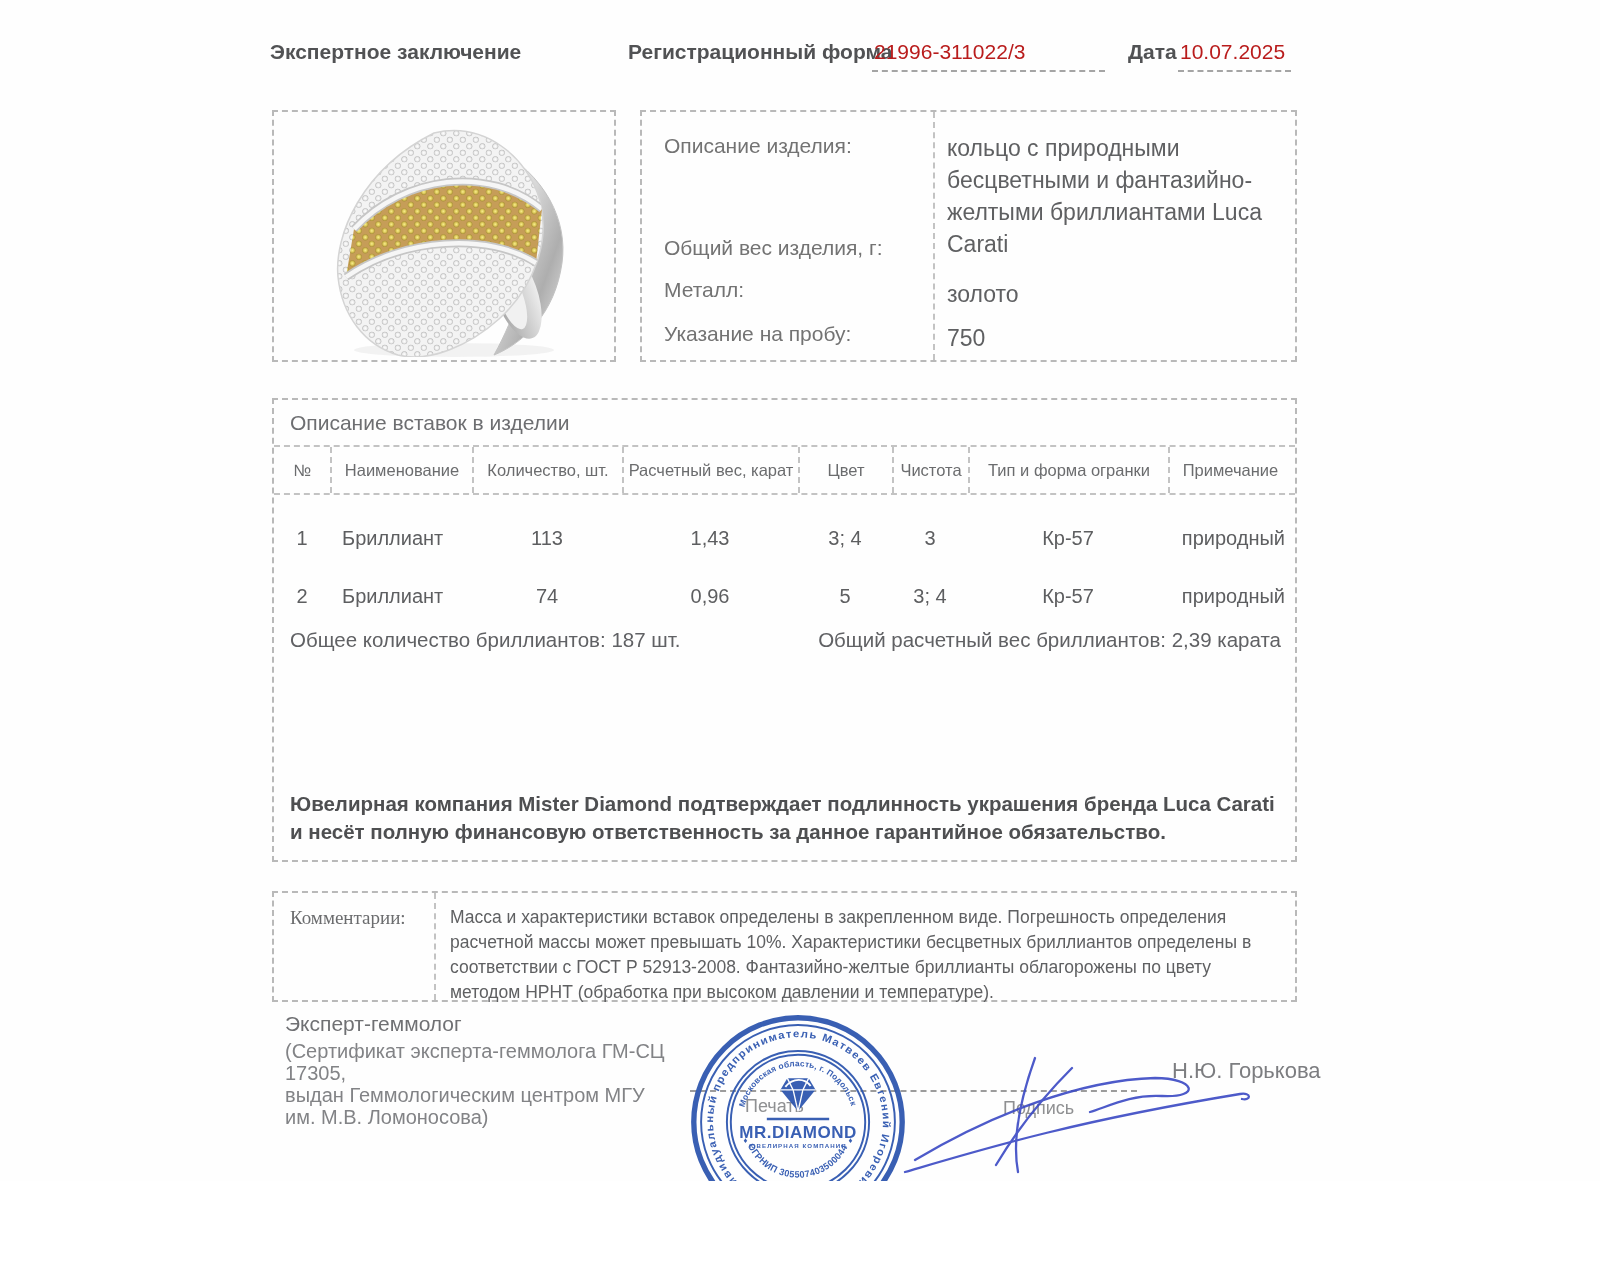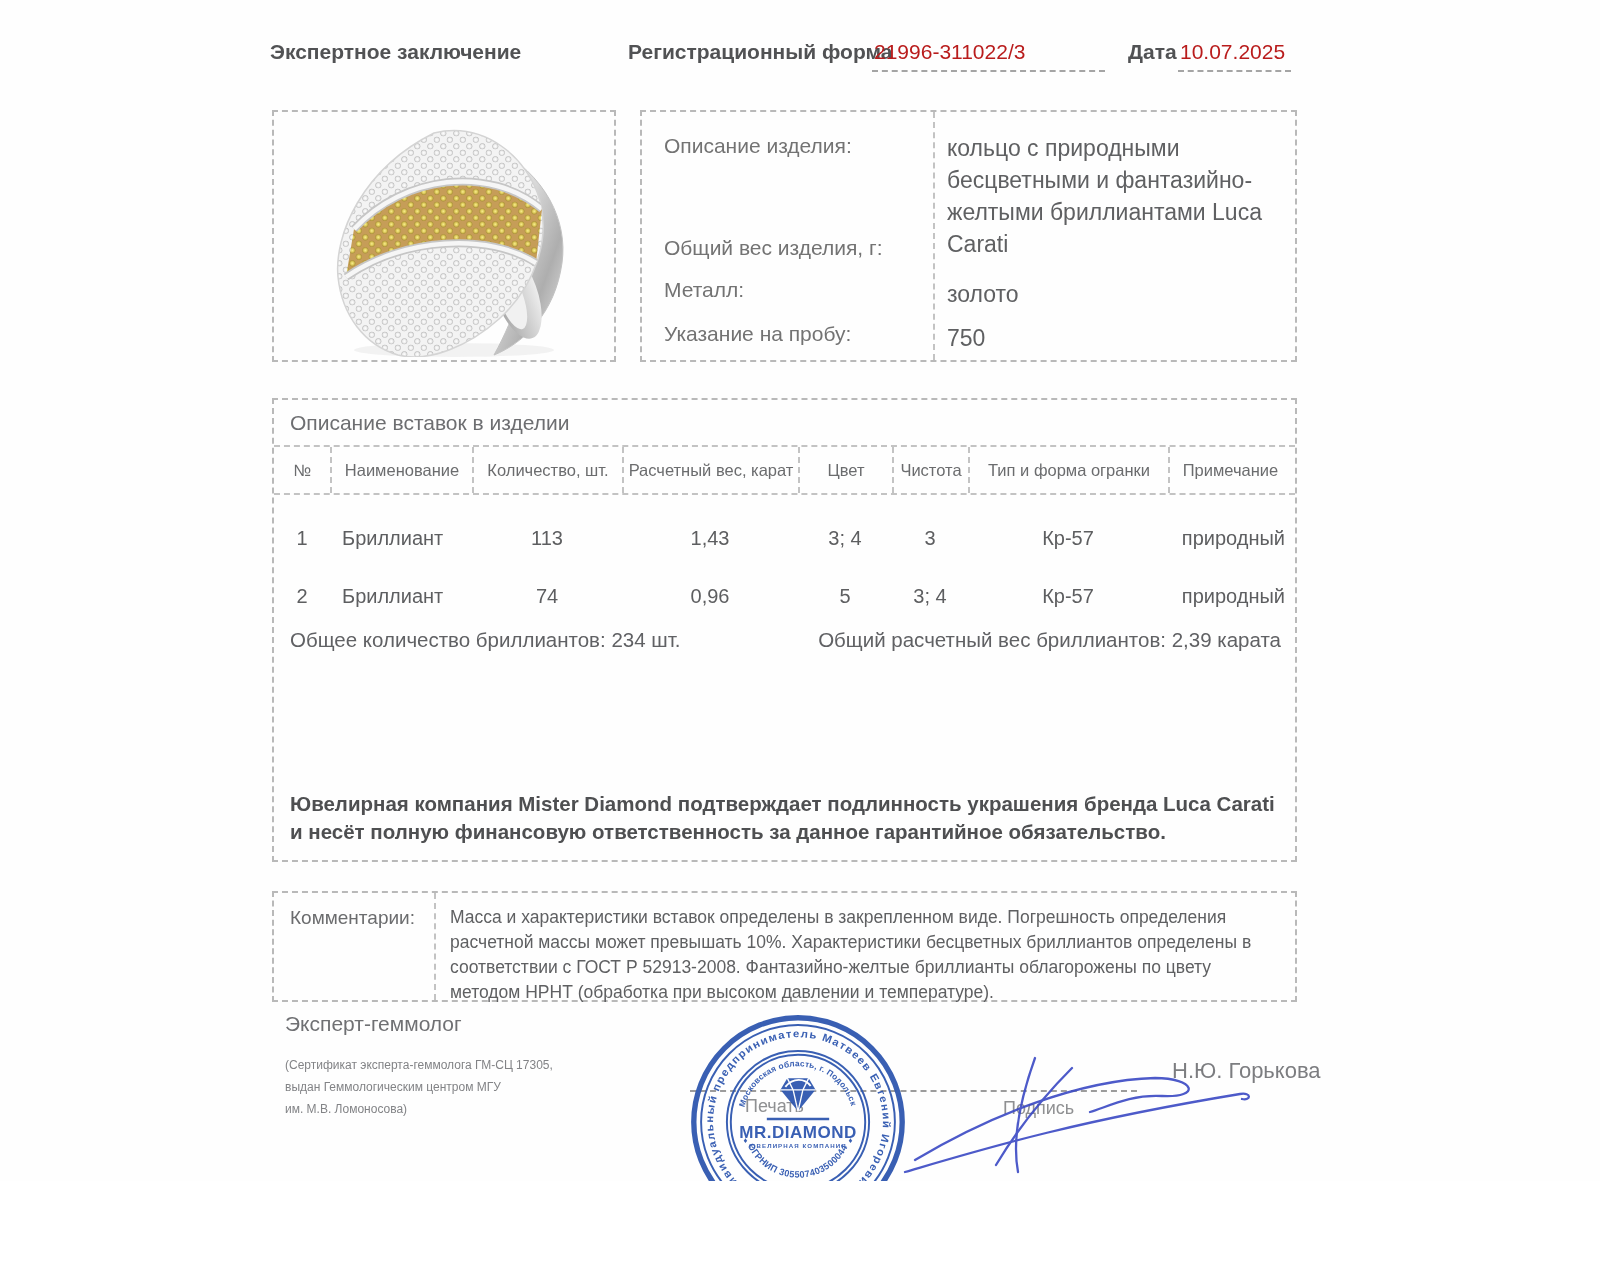--- a/index.html
+++ b/index.html
@@ -24,26 +24,26 @@
   .trow{display:flex;height:58px;align-items:center;font-size:20px;color:#5d5e60;}
   .trow .cell{box-sizing:border-box;text-align:center;}
   .c0{width:56px;} .c1{width:142px;text-align:left !important;padding-left:12px;}
   .c2{width:150px;} .c3{width:176px;} .c4{width:94px;} .c5{width:76px;}
   .c6{width:200px;} .c7{width:123px;text-align:right !important;padding-right:6px;}
   .totals{position:absolute;left:16px;right:14px;top:228px;display:flex;justify-content:space-between;
           font-size:20.5px;color:#606164;}
   .statement{position:absolute;left:16px;right:16px;bottom:14px;font-size:20.5px;line-height:28px;
              font-weight:bold;color:#4e4f51;margin-top:20px;}
   
-  .cm-label{position:absolute;left:16px;top:14px;font-size:19px;color:#6b6c6e;}
+  .cm-label{position:absolute;left:16px;top:14px;font-size:19px;color:#6b6c6e;font-family:Liberation Serif, serif;}
   .cm-sep{position:absolute;left:160px;top:0;bottom:0;border-left:2px dashed #c3c3c3;}
   .cm-text{position:absolute;left:176px;top:12px;right:16px;font-size:17.5px;line-height:25px;color:#5f6062;}
   
   .expert-title{font-size:21px;color:#6f7073;}
-  .expert-cert{margin-top:18px;font-size:12px;line-height:22px;color:#828386;white-space:pre-line;}
+  .expert-cert{margin-top:4px;font-size:20px;line-height:22px;color:#828386;white-space:pre-line;}
   .ph-line{position:absolute;left:690px;top:1090px;width:447px;border-top:2px dashed #9c9c9c;}
   .ph-label{position:absolute;font-size:18px;color:#8f9092;}
   .expert-name{position:absolute;left:1172px;top:1058px;font-size:22px;color:#7c7d80;}
 </style>
 </head>
 <body>
 
 <div class="page">
 
   <div class="hdr b abs" style="left:270px;">Экспертное заключение</div>
@@ -141,21 +141,21 @@
       <div class="cell c0">2</div>
       <div class="cell c1">Бриллиант</div>
       <div class="cell c2">74</div>
       <div class="cell c3">0,96</div>
       <div class="cell c4">5</div>
       <div class="cell c5">3; 4</div>
       <div class="cell c6">Кр-57</div>
       <div class="cell c7">природный</div>
     </div>
     <div class="totals">
-      <span>Общее количество бриллиантов: 234 шт.</span>
+      <span>Общее количество бриллиантов: 187 шт.</span>
       <span>Общий расчетный вес бриллиантов: 2,39 карата</span>
     </div>
     <div class="statement">Ювелирная компания Mister Diamond подтверждает подлинность украшения бренда Luca Carati и несёт полную финансовую ответственность за данное гарантийное обязательство.</div>
   </div>
 
   <div class="dashed-box" style="left:272px;top:891px;width:1025px;height:111px;">
     <div class="cm-label">Комментарии:</div>
     <div class="cm-sep"></div>
     <div class="cm-text">Масса и характеристики вставок определены в закрепленном виде. Погрешность определения расчетной массы может превышать 10%. Характеристики бесцветных бриллиантов определены в соответствии с ГОСТ Р 52913-2008. Фантазийно-желтые бриллианты облагорожены по цвету методом НРНТ (обработка при высоком давлении и температуре).</div>
   </div>

